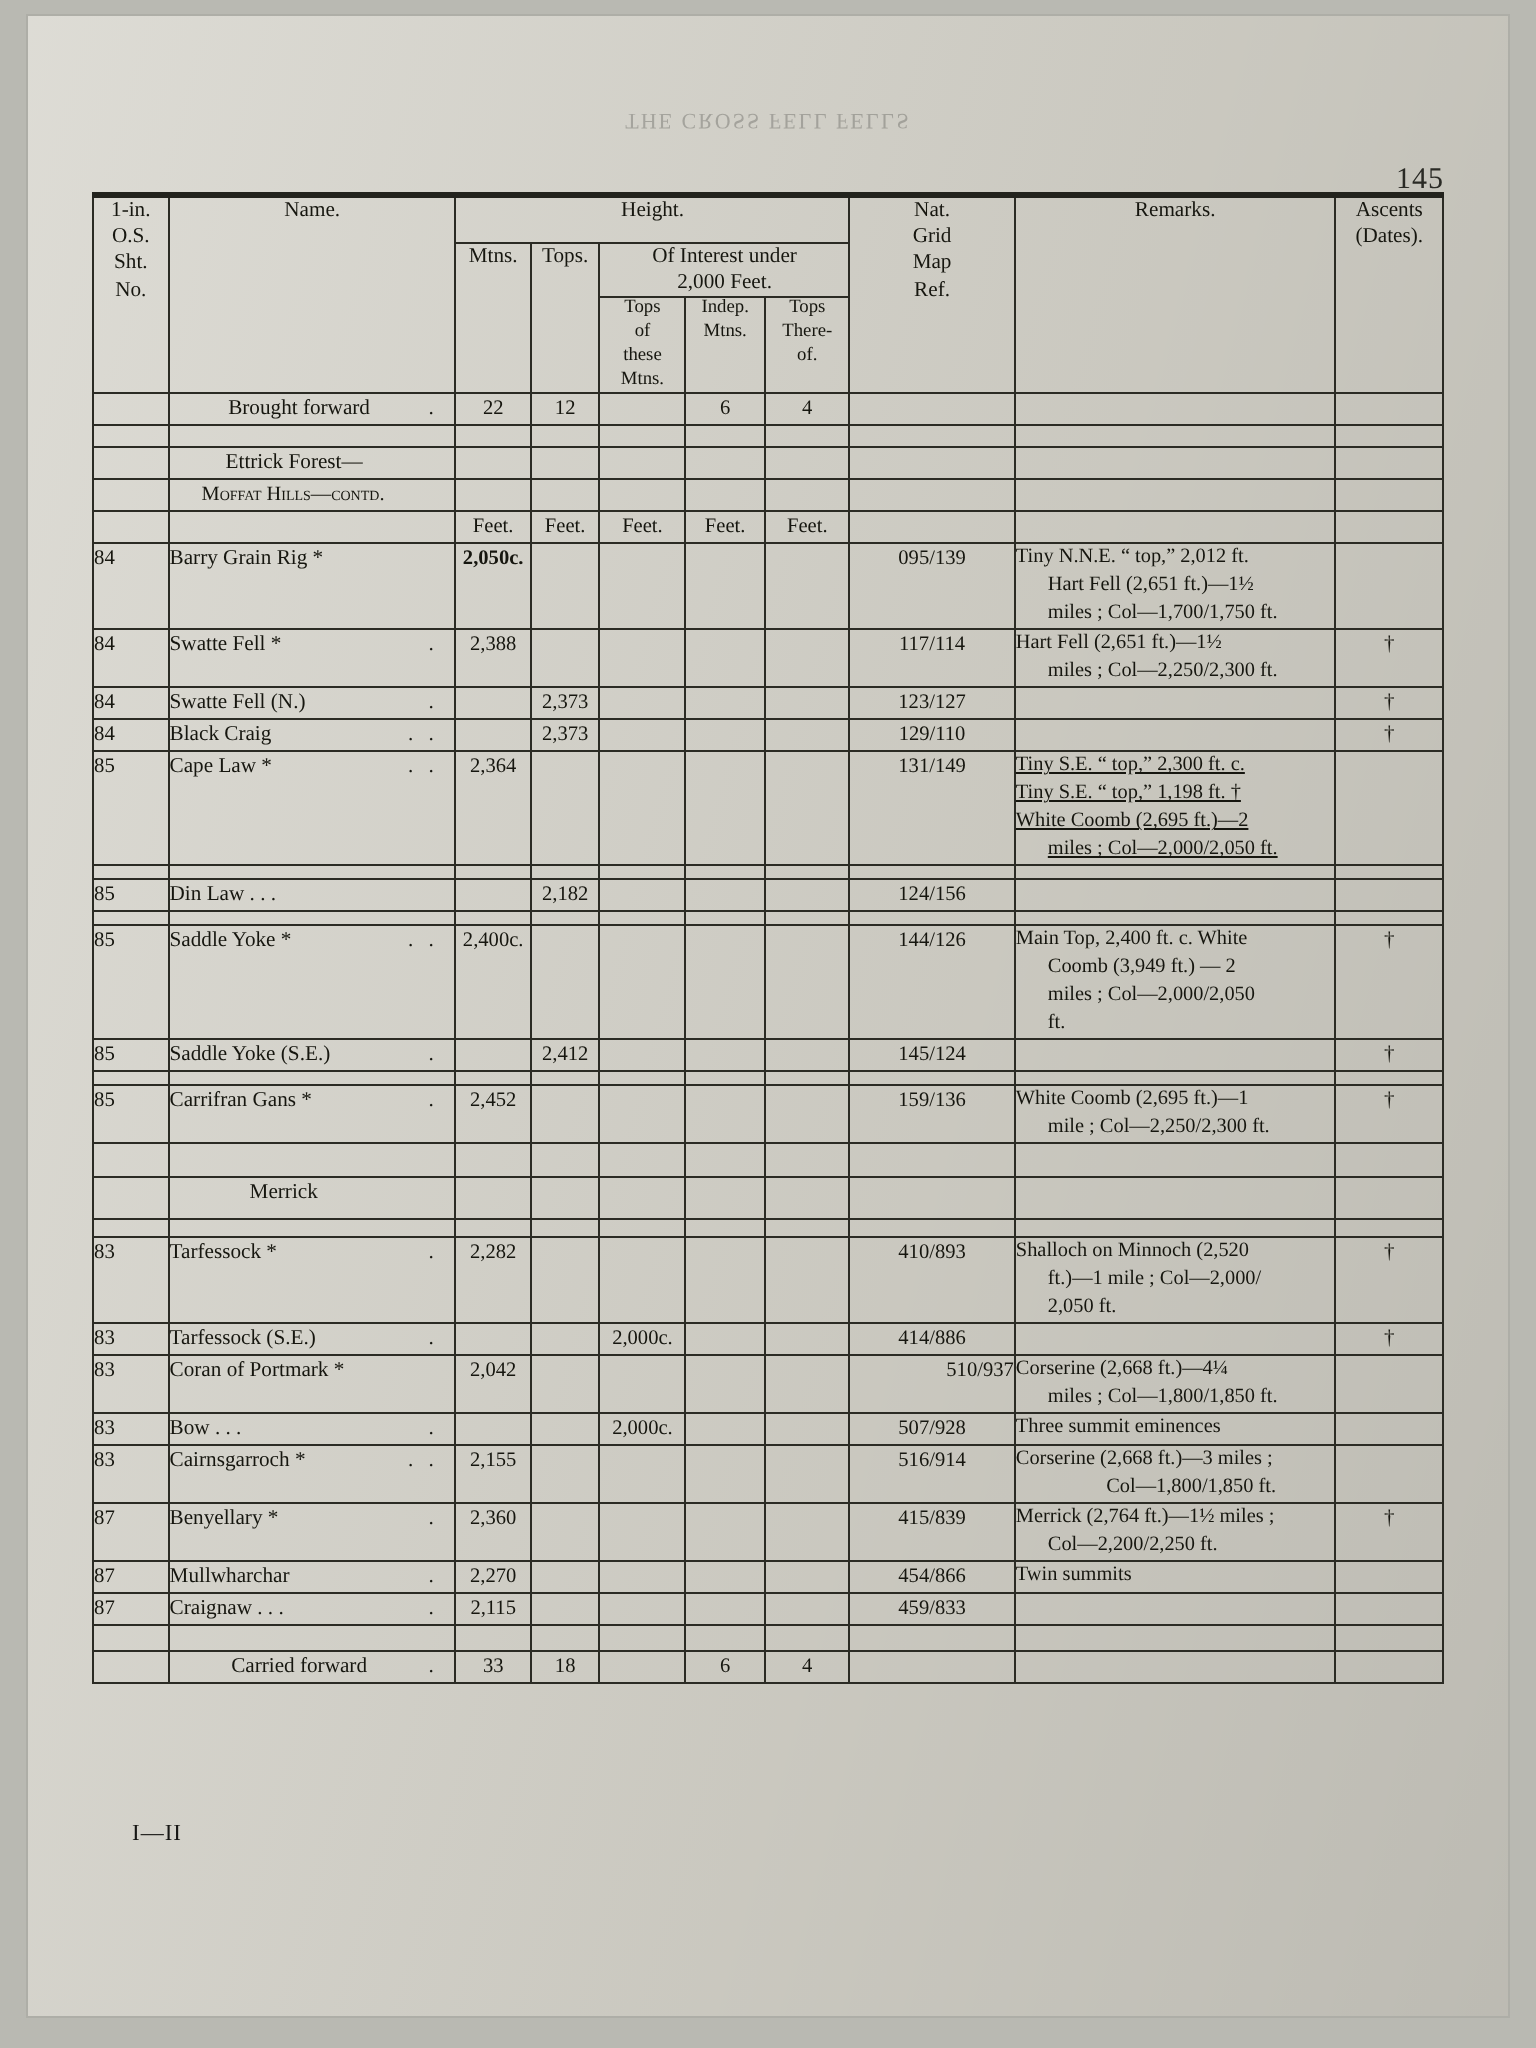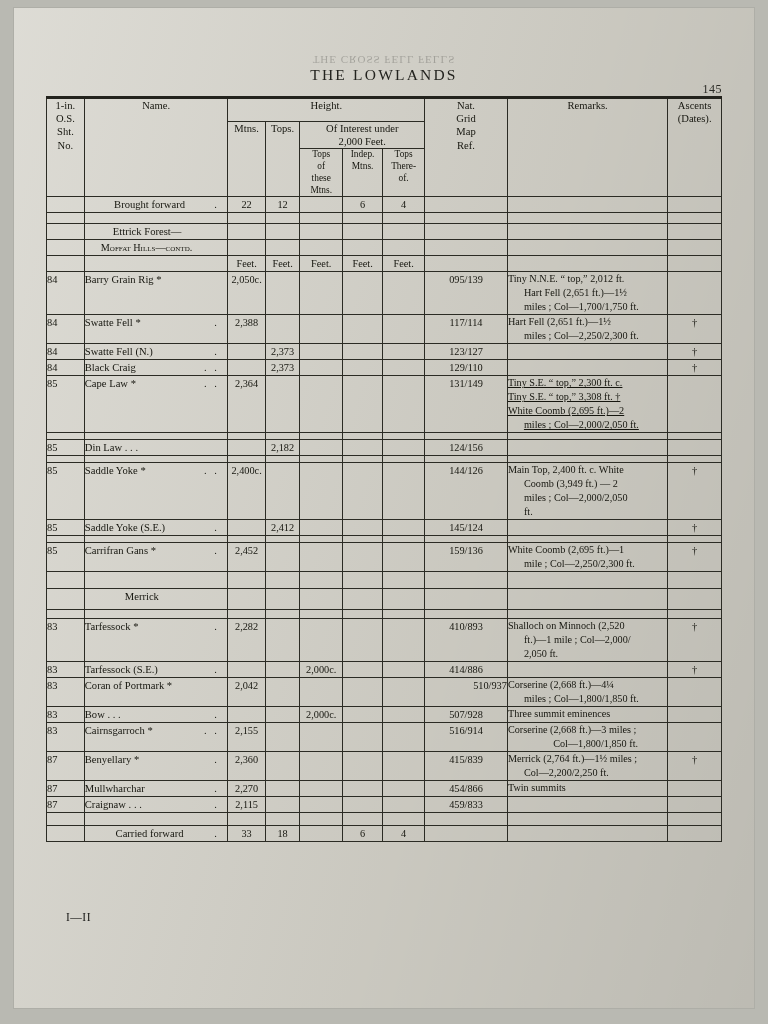--- a/index.html
+++ b/index.html
@@ -47,21 +47,21 @@
     width: 100%;
     text-align: center;
     font-size: 15.5px;
     letter-spacing: 2.2px;
     color: #23231f;
   }
   .page-number {
     position: absolute;
     top: 74px;
     right: 32px;
-    font-size: 12px;
+    font-size: 15px;
     letter-spacing: 0.5px;
     color: #2a2a25;
     margin-left: 14px;
   }
   .signature {
     position: absolute;
     left: 52px;
     bottom: 85px;
     font-size: 11.5px;
     letter-spacing: 0.5px;
@@ -122,21 +122,20 @@
   .sc { font-variant: small-caps; }
   .spacer td { height: 10px; line-height: 10px; }
 </style>
 </head>
 <body>
 
 <div class="page">
   <div class="paper-inner">
 
     <div class="ghost-head">THE CROSS FELL FELLS</div>
-    <div class="running-head">THE  LOWLANDS</div>
     <div class="page-number">145</div>
 
     <table class="main">
       <colgroup>
         <col class="c-sht">
           <col class="c-name">
           <col class="c-mtns">
           <col class="c-tops">
         <col class="c-topsof">
           <col class="c-indep">
@@ -258,21 +257,21 @@
           <td class="num">Feet.</td>
           <td class="num">Feet.</td>
           <td class="grid"></td>
           <td class="rem"></td>
           <td class="asc"></td>
         </tr>
 
         <tr>
             <td class="sht" style="height: 42px;">84</td>
             <td class="name" style="height: 42px;"><span>Barry Grain Rig *</span></td>
-            <td class="num" style="height: 42px;">2,050c.</td>
+            <td class="num" style="height: 42px; font-weight: bold;">2,050c.</td>
             <td class="num" style="height: 42px;"></td>
             <td class="num" style="height: 42px;"></td>
             <td class="num" style="height: 42px;"></td>
             <td class="num" style="height: 42px;"></td>
             <td class="grid" style="height: 42px;">095/139</td>
             <td class="rem" style="height: 42px; line-height: 14px;">
               <div>Tiny N.N.E. “ top,” 2,012 ft.</div>
               <div style="padding-left: 16px;">Hart Fell  (2,651  ft.)—1½</div>
               <div style="padding-left: 16px;">miles ;  Col—1,700/1,750 ft.</div>
             </td>
@@ -321,21 +320,21 @@
             <td class="sht" style="height: 56px;">85</td>
             <td class="name" style="height: 56px;"><span>Cape Law *</span><span class="dots">.  .</span></td>
             <td class="num" style="height: 56px;">2,364</td>
             <td class="num" style="height: 56px;"></td>
             <td class="num" style="height: 56px;"></td>
             <td class="num" style="height: 56px;"></td>
             <td class="num" style="height: 56px;"></td>
             <td class="grid" style="height: 56px;">131/149</td>
             <td class="rem" style="height: 56px; line-height: 14px; text-decoration: underline;">
               <div>Tiny S.E. “ top,” 2,300 ft. c.</div>
-              <div>Tiny S.E. “ top,” 3,308 ft. †</div>
+              <div>Tiny S.E. “ top,” 1,198 ft. †</div>
               <div>White Coomb (2,695 ft.)—2</div>
               <div style="padding-left: 16px;">miles ;  Col—2,000/2,050 ft.</div>
             </td>
             <td class="asc" style="height: 56px;"></td>
           </tr>
           <tr>
             <td style="height: 6px; line-height: 6px;"></td>
             <td style="height: 6px; line-height: 6px;"></td>
             <td style="height: 6px; line-height: 6px;"></td>
             <td style="height: 6px; line-height: 6px;"></td>

